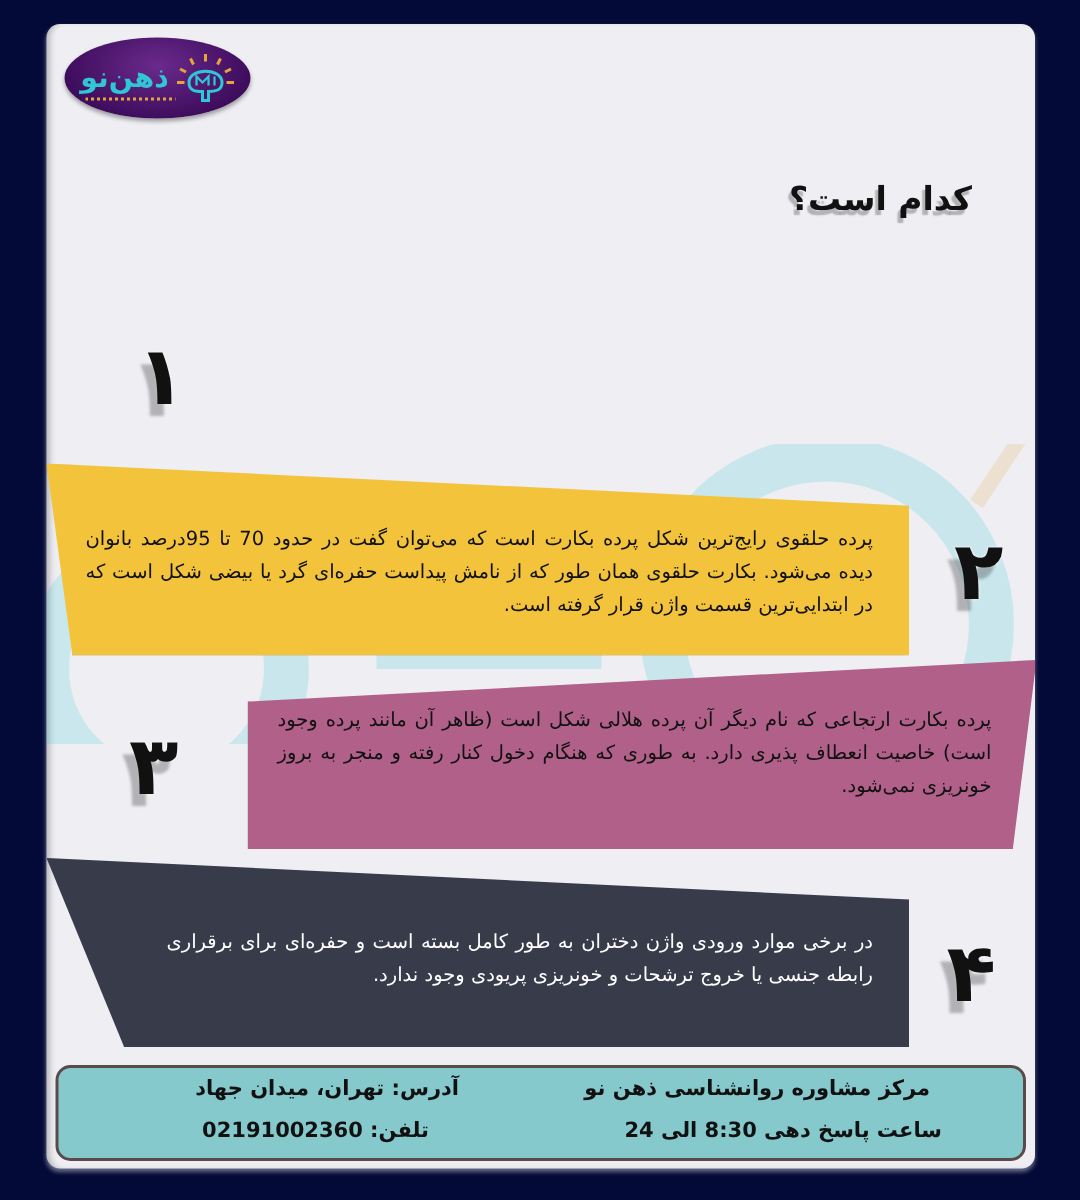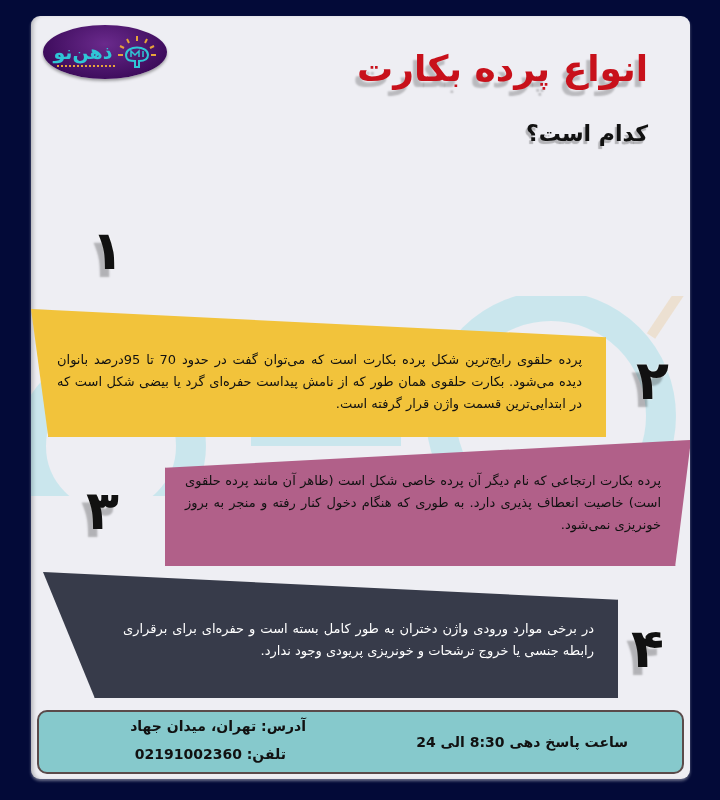--- a/index.html
+++ b/index.html
@@ -46,30 +46,30 @@
     font-size:13px; line-height:22px; box-shadow:0 3px 5px rgba(0,0,0,0.4);
     box-sizing:border-box;
   }
   .panel p { margin:0; }
   .p1 { left:136px; top:162px; width:524px; height:124px; background:#7ccbc5; color:#111;
         clip-path: polygon(0 22%, 100% 0, 97% 100%, 0 100%); padding:36px 30px 8px 22px; }
   .p2 { left:0; top:293px; width:575px; height:128px; background:#f2c33b; color:#111;
         clip-path: polygon(0 0, 100% 22%, 100% 100%, 3% 100%); padding:40px 24px 8px 26px; }
   .p3 { left:134px; top:424px; width:526px; height:126px; background:#b16089; color:#111;
         clip-path: polygon(0 22%, 100% 0, 97% 100%, 0 100%); padding:30px 30px 8px 20px; }
-  .p4 { left:12px; top:556px; width:575px; height:126px; background:#373b4a; color:#fff;
+  .p4 { left:0; top:556px; width:575px; height:126px; background:#373b4a; color:#fff;
         clip-path: polygon(0 0, 100% 22%, 100% 100%, 9% 100%); padding:46px 24px 8px 80px; }
   .footer {
     position:absolute; left:6px; top:694px; width:647px; height:64px;
     background:#86c9cc; border:2px solid #5a4a4a; border-radius:10px; box-sizing:border-box;
     direction:rtl; font-weight:bold; font-size:14px; color:#111;
   }
   .footer .cell { position:absolute; white-space:nowrap; }
   .f-r1 { right:62px; top:6px; }
-  .f-r2 { right:54px; top:22px; }
+  .f-r2 { right:54px; top:34px; }
   .f-l1 { right:376px; top:6px;margin-left:12px; }
   .f-l2 { right:396px; top:34px; }
 </style>
 </head>
 <body>
 
 <div class="card">
 
   <svg class="watermark" viewBox="0 0 760 200">
     <circle cx="560" cy="120" r="110" fill="none" stroke="#2fc6d6" stroke-width="30"></circle>
@@ -89,38 +89,38 @@
         <line x1="37" y1="11" x2="33" y2="13"></line>
           <line x1="1" y1="20" x2="6" y2="20"></line>
         <line x1="34" y1="20" x2="39" y2="20"></line>
       </g>
       <path d="M9 20 C9 10, 31 10, 31 20 C31 26, 25 26, 22 26 L22 32 L18 32 L18 26 C14 26, 9 26, 9 20 Z" fill="none" stroke="#2fc6d6" stroke-width="2"></path>
       <path d="M14 22 L14 16 L18 20 L22 16 L22 22 M26 16 L26 22" fill="none" stroke="#2fc6d6" stroke-width="1.5"></path>
     </svg>
     <div class="logo-sub"></div>
   </div>
 
-  <div class="title">انواع پرده بکارت</div>
   <div class="subtitle">کدام است؟</div>
 
   <div class="num" style="left:60px; top:208px;">۱</div>
 
   <div class="num" style="left:605px; top:338px;">۲</div>
   <div class="panel p2">
     <p>پرده حلقوی رایج‌ترین شکل پرده بکارت است که می‌توان گفت در حدود 70 تا 95درصد بانوان دیده می‌شود. بکارت حلقوی همان طور که از نامش پیداست حفره‌ای گرد یا بیضی شکل است که در ابتدایی‌ترین قسمت واژن قرار گرفته است.</p>
   </div>
 
   <div class="num" style="left:55px; top:468px;">۳</div>
   <div class="panel p3">
-    <p>پرده بکارت ارتجاعی که نام دیگر آن پرده خاصی شکل است (ظاهر آن مانند پرده حلقوی است) خاصیت انعطاف پذیری دارد. به طوری که هنگام دخول کنار رفته و منجر به بروز خونریزی نمی‌شود.</p>
+    <p>پرده بکارت ارتجاعی که نام دیگر آن پرده هلالی شکل است (ظاهر آن مانند پرده وجود است) خاصیت انعطاف پذیری دارد. به طوری که هنگام دخول کنار رفته و منجر به بروز خونریزی نمی‌شود.</p>
   </div>
 
   <div class="num" style="left:600px; top:606px;">۴</div>
   <div class="panel p4">
     <p>در برخی موارد ورودی واژن دختران به طور کامل بسته است و حفره‌ای برای برقراری رابطه جنسی یا خروج ترشحات و خونریزی پریودی وجود ندارد.</p>
   </div>
 
   <div class="footer">
+    <span class="cell f-r1">مرکز مشاوره روانشناسی ذهن نو</span>
     <span class="cell f-r2">ساعت پاسخ دهی 8:30 الی 24</span>
     <span class="cell f-l1">آدرس: تهران، میدان جهاد</span>
     <span class="cell f-l2">تلفن: 02191002360</span>
   </div>
 </div>
 
 </body></html>

